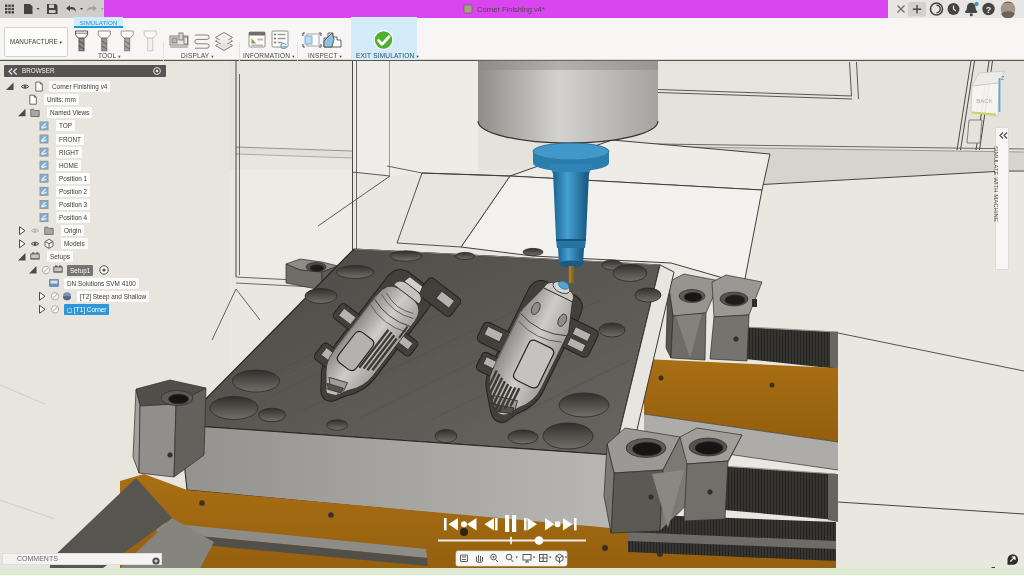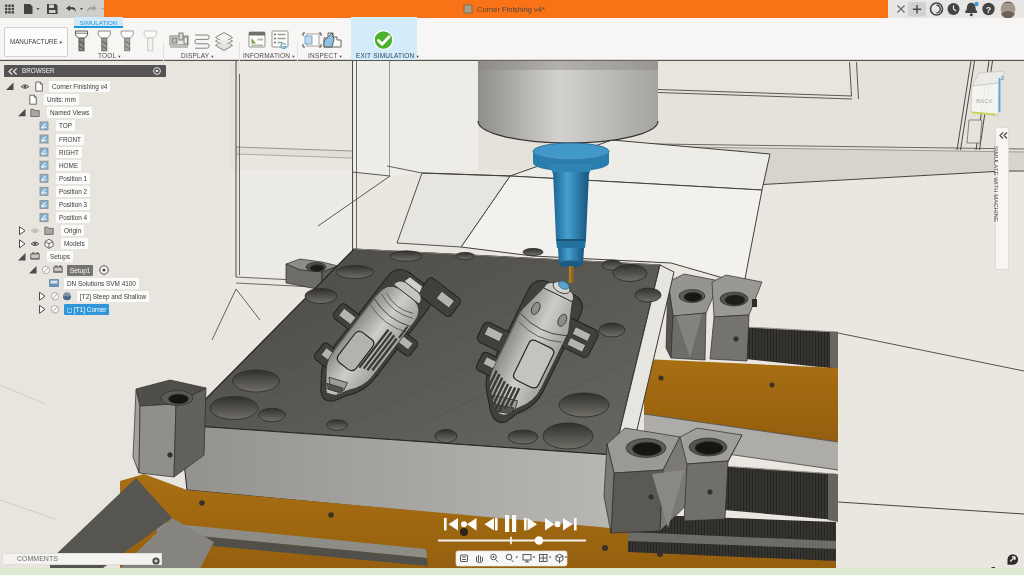--- a/index.html
+++ b/index.html
@@ -1,19 +1,19 @@
 <!DOCTYPE html>
 <html><head>
 <meta charset="utf-8">
 <style>
 html,body{margin:0;padding:0;width:1024px;height:576px;overflow:hidden;
 font-family:"Liberation Sans",sans-serif;background:#eae7e1;}
 #page{position:absolute;top:0;left:0;width:1024px;height:576px;}
 .abs{position:absolute;}
-#topbar{top:0;left:0;width:1024px;height:18px;background:#f97316;}
+#topbar{top:0;left:0;width:1024px;height:18px;background:#d946ef;}
 #topbar .lefticons{top:0;left:0;width:104px;height:18px;background:#cfcecb;}
 #topbar .righticons{top:0;left:888px;width:136px;height:18px;background:#e7e6e4;}
 #toolbar{top:18px;left:0;width:1024px;height:42px;background:#f7f6f5;border-bottom:1px solid #d8d7d4;box-sizing:border-box;}
 .lbl{position:absolute;font-size:6.5px;color:#4c4b49;letter-spacing:0.2px;}
 .sep{position:absolute;top:24px;width:1px;height:32px;background:#e3e2e0;}
 #mfg{position:absolute;top:9px;left:4px;width:62px;height:28px;background:#fcfcfb;border:1px solid #d2d1cf;border-radius:2px;font-size:6.3px;color:#3f3e3c;text-align:center;line-height:28px;}
 #simtab{position:absolute;top:-1px;left:74px;width:49px;height:11px;background:#d3eafa;font-size:6.2px;color:#1a94d4;text-align:center;line-height:11px;}
 #simtab .ul{position:absolute;left:0;bottom:0;width:100%;height:1.8px;background:#1d9cdb;}
 #exitchip{position:absolute;top:-1px;left:351px;width:66px;height:43px;background:#d4ecfa;}
 #scene{top:0px;left:0;width:1024px;height:576px;}

